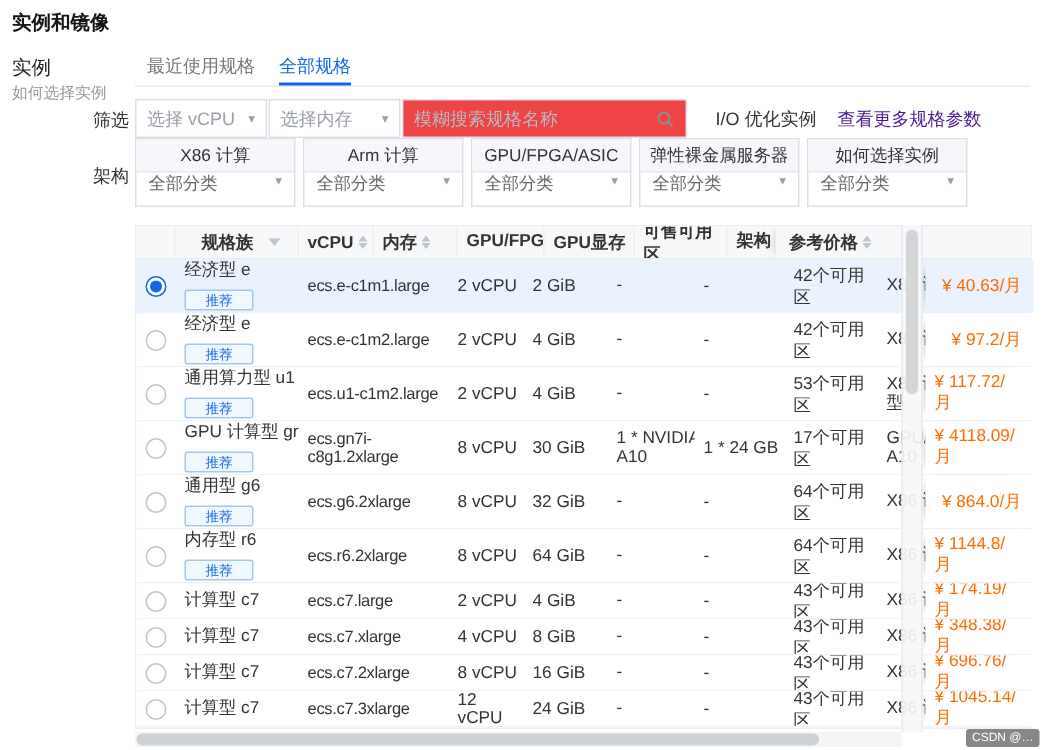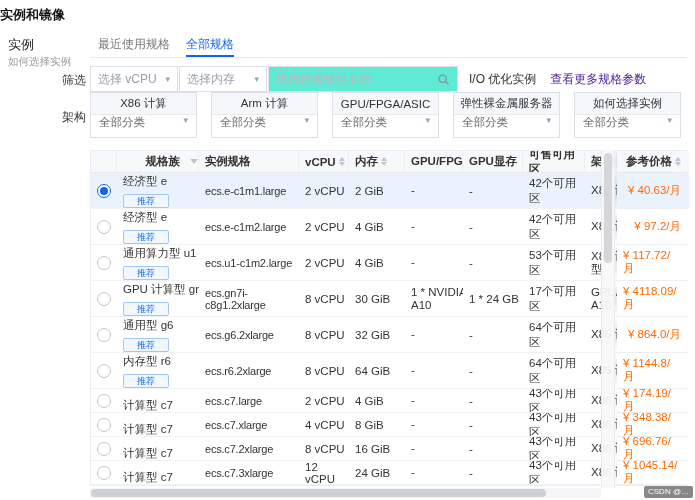--- a/index.html
+++ b/index.html
@@ -1,39 +1,39 @@
 <!DOCTYPE html>
 <html><head>
 <meta charset="utf-8">
 <style>
   *{margin:0;padding:0;box-sizing:border-box}
   html,body{background:#fff}
   body{font-family:"Liberation Sans","DejaVu Sans",sans-serif;font-size:12px;color:#333}
   .screen{position:relative;width:695px;height:500px;overflow:hidden;background:#fff}
 
-  .page-title{position:absolute;left:0;top:6px;font-size:13px;font-weight:bold;color:#141414}
+  .page-title{position:absolute;left:8px;top:6px;font-size:13px;font-weight:bold;color:#141414}
   .side-label{position:absolute;left:8px;top:36px;font-size:13px;font-weight:normal;color:#222}
   .side-sublabel{position:absolute;left:8px;top:55px;font-size:10.5px;color:#999}
 
   .tabs{position:absolute;left:90px;right:8px;top:33px;height:25px;border-bottom:1px solid #e6e8eb;display:flex;gap:16px;padding-left:8px}
   .tab{line-height:23px;color:#777;cursor:pointer;font-size:12px}
   .tab.active{color:#1366ec;border-bottom:2px solid #1366ec}
 
   .filter-label{position:absolute;left:62px;top:72px;color:#333}
   .filter-row{position:absolute;left:90px;top:66px;height:26px;display:flex;align-items:center}
   .dd{width:88px;height:26px;border:1px solid #dcdfe6;background:#fff;display:flex;align-items:center;justify-content:space-between;padding:0 7px;color:#9aa0a8;margin-right:1px;cursor:pointer}
   .chev{color:#9aa0a8;font-size:9px}
-  .search{width:190px;height:26px;border:1px solid #dcdfe6;background:#5eead4;display:flex;align-items:center;padding:0 7px;margin-right:11px}
+  .search{width:190px;height:26px;border:1px solid #dcdfe6;background:#ef4444;display:flex;align-items:center;padding:0 7px;margin-right:19px}
   .search input{border:none;outline:none;flex:1;font-size:12px;color:#333;min-width:0;background:transparent}
   .search input::placeholder{color:#b6bac2}
   .io-label{color:#333;margin-right:14px;white-space:nowrap}
   .more-link{color:#4c1d95;cursor:pointer;white-space:nowrap}
 
   .arch-label{position:absolute;left:62px;top:109px;color:#333}
-  .arch-row{position:absolute;left:90px;top:92px;display:flex;gap:14px}
+  .arch-row{position:absolute;left:90px;top:92px;display:flex;gap:5px}
   .arch-card{width:107px;border:1px solid #dcdfe6;background:#fff;cursor:pointer}
   .arch-top{height:22px;background:#f5f7fa;border-bottom:1px solid #e6e9ee;display:flex;align-items:center;justify-content:center;color:#333;font-size:11.5px;white-space:nowrap;overflow:hidden}
   .arch-bottom{height:22px;display:flex;align-items:flex-start;justify-content:space-between;padding:0 8px;color:#666;font-size:11.5px}
 
   .table{position:absolute;left:90px;top:150px;width:598px;border:1px solid #ebeef2;background:#fff}
   .thead{display:flex;height:22px;background:#f7f8fa;border-bottom:1px solid #e8eaed}
   .thead .cell{font-weight:bold;color:#333;border-right:1px solid #eceef1;font-size:11.5px}
   .thead .cell:last-child{border-right:none}
   .cell{display:flex;align-items:center;padding-left:6px;overflow:hidden;flex:none}
   .c-radio{width:26px;justify-content:center;padding-left:0}
@@ -50,21 +50,21 @@
 
   .trow{display:flex;height:36px;border-bottom:1px solid #f0f2f5;background:#fff;font-size:11.5px;cursor:pointer}
   .trow.compact{height:24px}
   .trow.selected{background:#eaf3fd}
   .trow .c-price{color:#ff6a00}
 
   .radio{width:14px;height:14px;border:1px solid #c0c4cc;border-radius:50%;background:#fff;position:relative;display:inline-block}
   .radio.checked{border-color:#1366ec}
   .radio.checked::after{content:"";position:absolute;left:2px;top:2px;width:8px;height:8px;border-radius:50%;background:#1366ec}
 
-  .c-family{flex-direction:column;align-items:flex-start;justify-content:flex-end;gap:6px}
+  .c-family{flex-direction:column;align-items:flex-start;justify-content:center;gap:6px}
   .fam-name{color:#333;line-height:13px;white-space:nowrap}
   .badge{font-size:9px;color:#1366ec;border:1px solid #a3c7f3;background:#f0f7ff;padding:0 13px;line-height:12px;border-radius:2px}
 
   .sort{display:inline-flex;flex-direction:column;margin-left:3px;gap:1px;cursor:pointer}
   .sort i{display:block;width:0;height:0;border-left:3px solid transparent;border-right:3px solid transparent}
   .sort .u{border-bottom:4px solid #c0c4cc}
   .sort .d{border-top:4px solid #c0c4cc}
   .funnel{width:0;height:0;border-left:4px solid transparent;border-right:4px solid transparent;border-top:5px solid #c0c4cc;margin-left:4px;cursor:pointer}
 
   .vscroll{position:absolute;left:601px;top:150px;width:14px;height:338px;background:rgba(246,247,249,0.92);border-left:1px solid #e9eaec;border-right:1px solid #e9eaec;z-index:5}
@@ -147,23 +147,20 @@
         </div>
       </div>
     </div>
 
   <div class="table">
     <div class="thead">
       <div class="cell c-radio"></div>
       <div class="cell c-family" style="flex-direction:row;align-items:center">
         <span>规格族</span>
         <span class="funnel"></span>
-      </div>
-      <div class="cell c-spec">
-        <span>实例规格</span>
       </div>
       <div class="cell c-vcpu">
         <span>vCPU</span>
         <span class="sort">
             <i class="u"></i>
             <i class="d"></i>
           </span>
       </div>
       <div class="cell c-mem">
         <span>内存</span>

